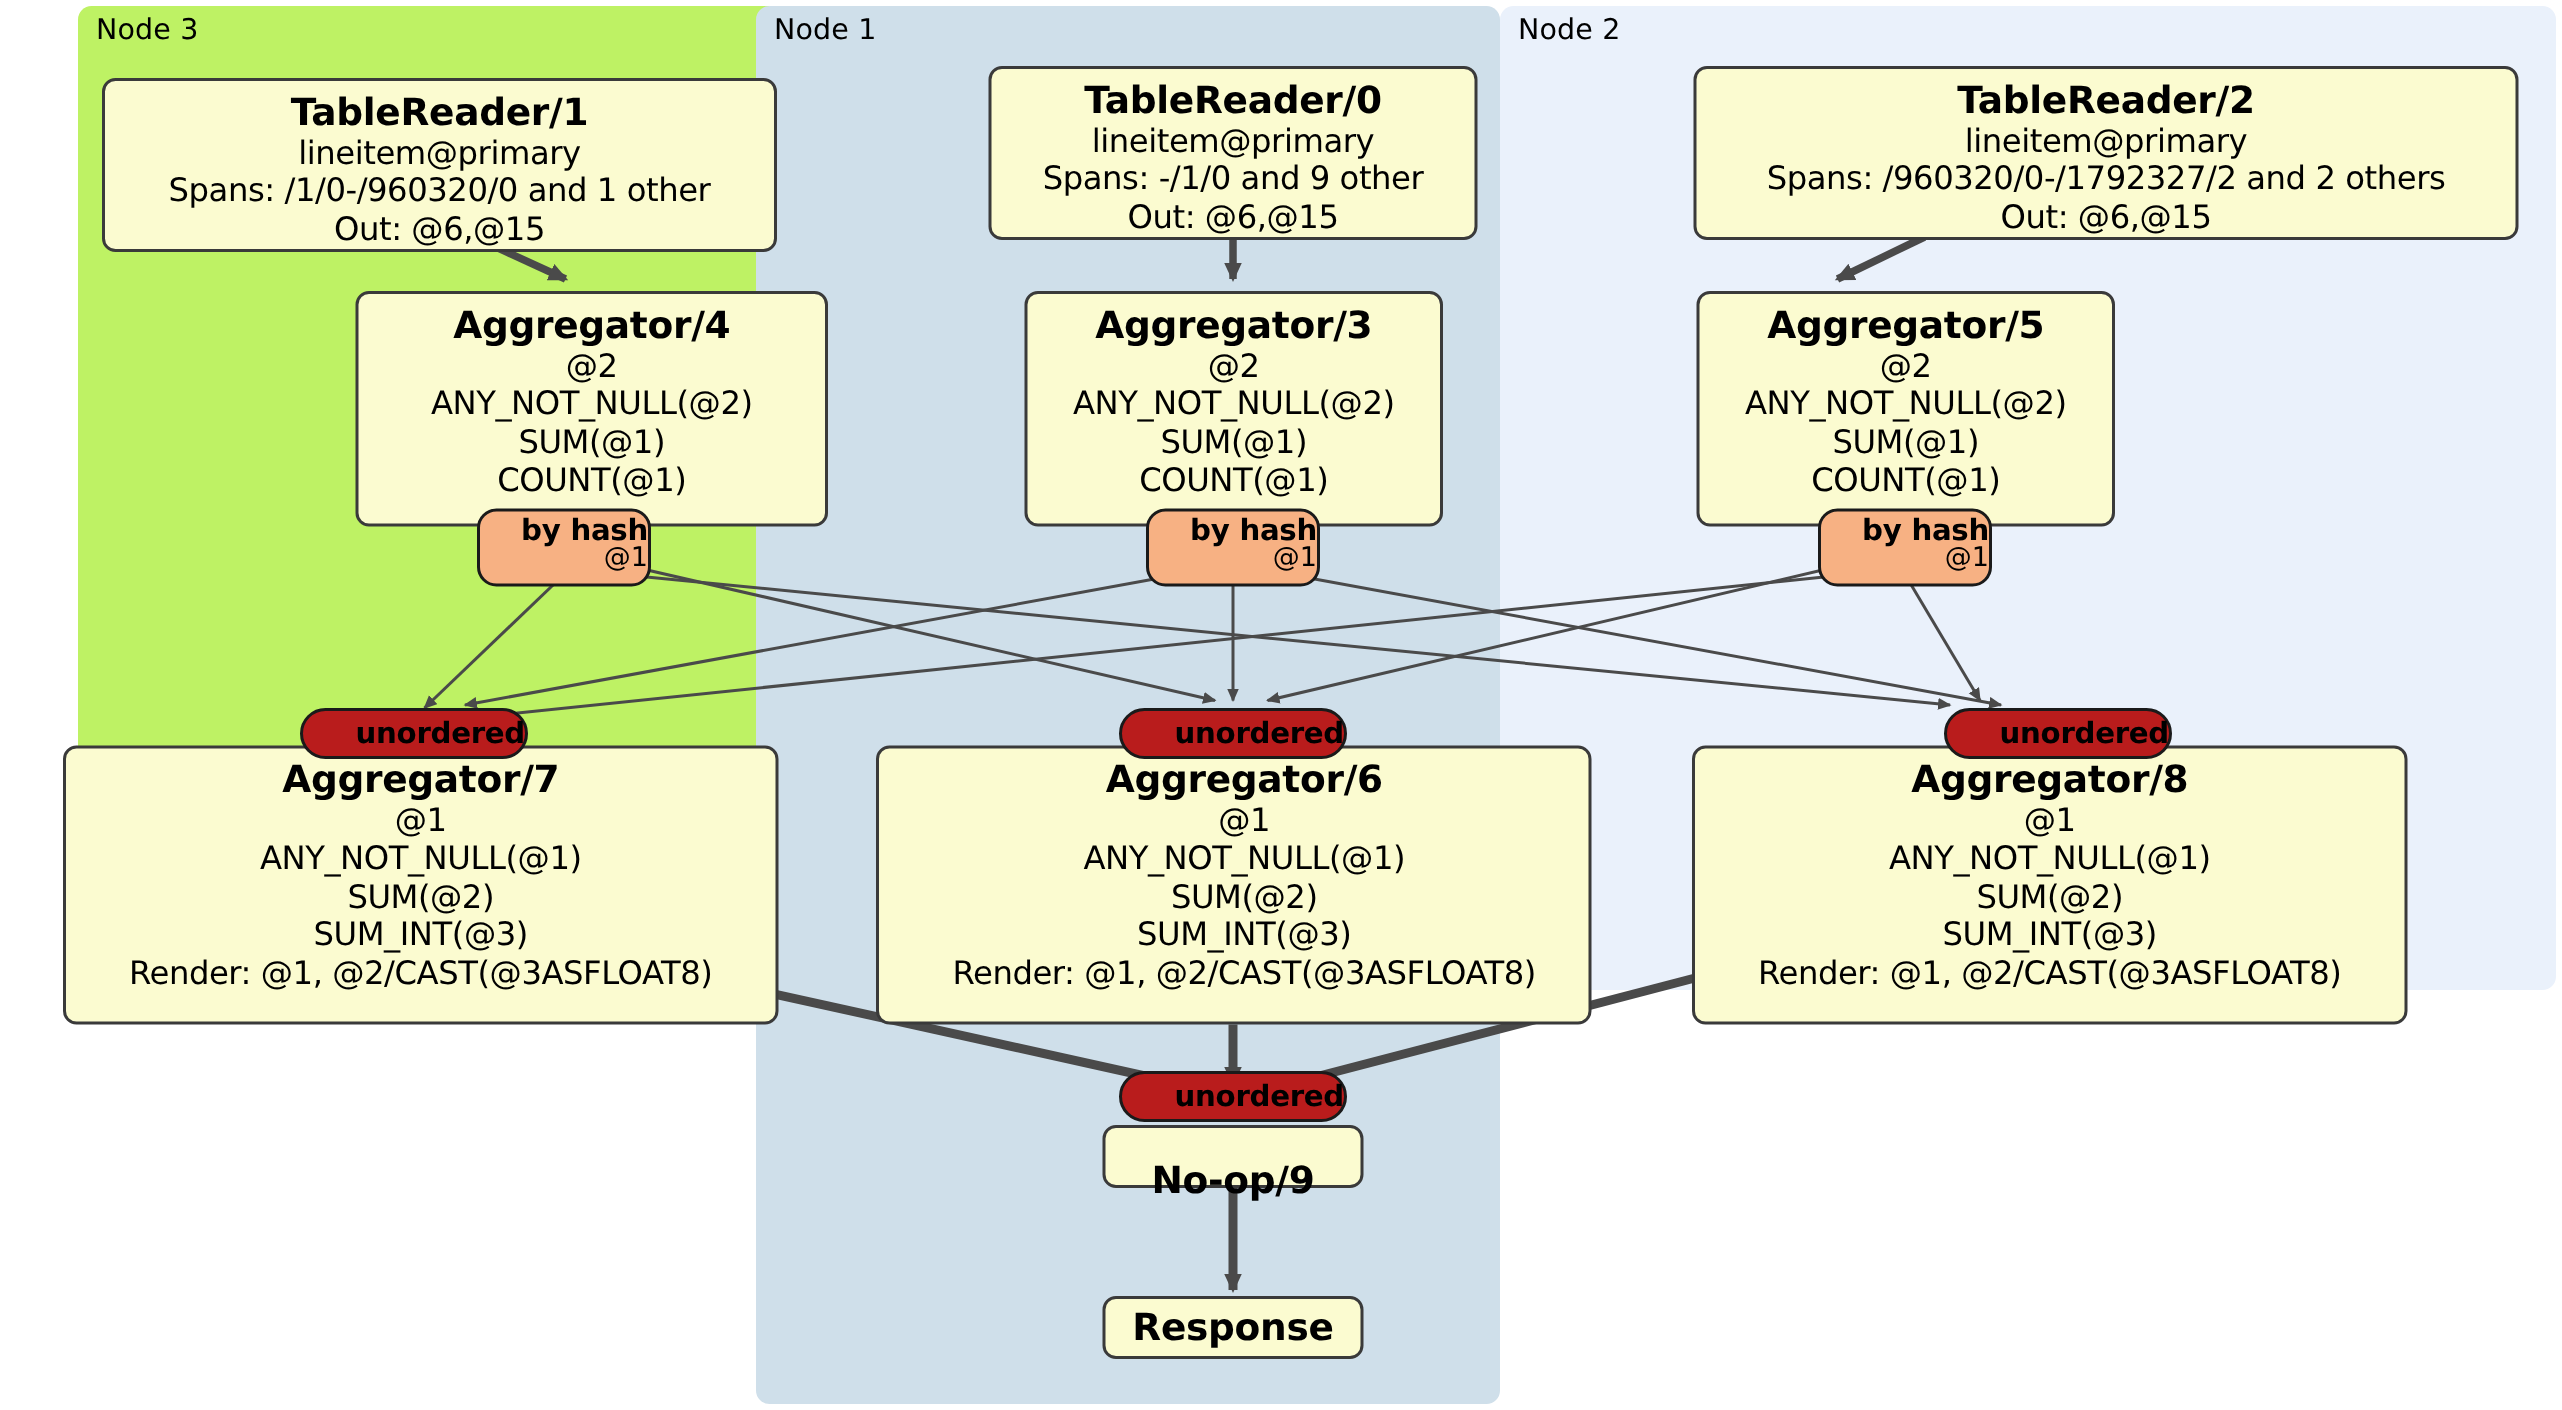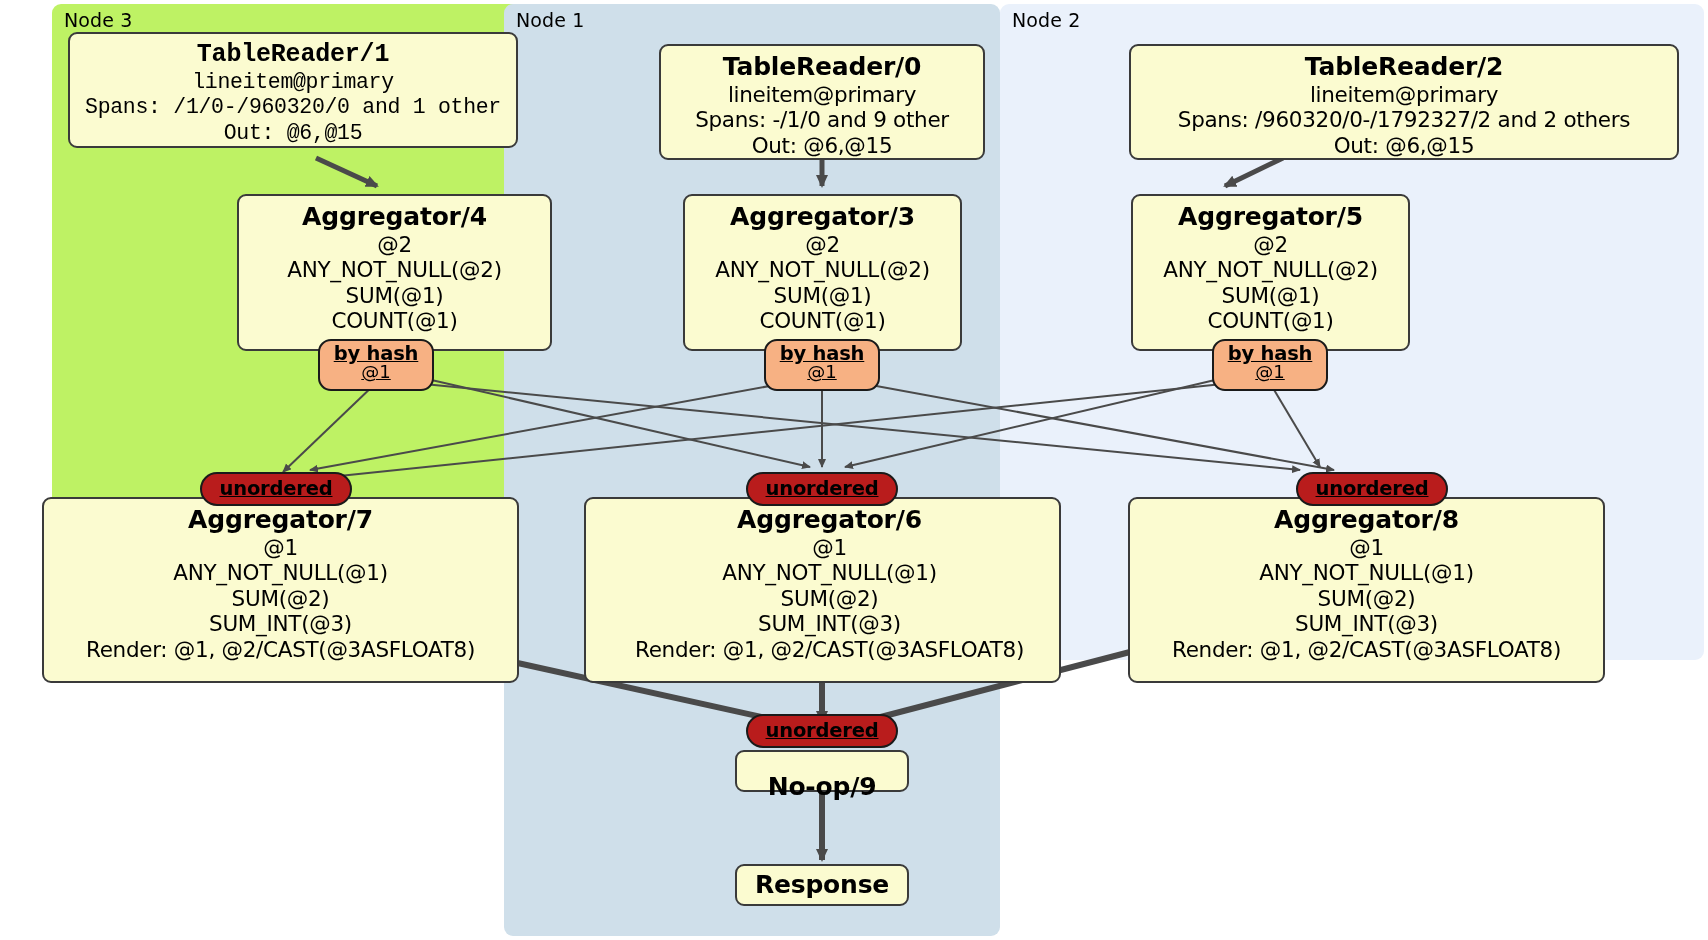--- a/index.html
+++ b/index.html
@@ -63,26 +63,25 @@
     padding: 5px 16px 6px 16px;
   }
   .pbox.small .ttl { font-size: 25px; }
 
   
   .badge {
     position: absolute;
     box-sizing: border-box;
     border: 2px solid #1a1a1a;
     border-radius: 22px;
-    text-align: center;
+    text-align: right;
     color: #000;
     z-index: 9;
     line-height: 1.05;
     padding-top: 3px;
-    text-decoration: underline;
   }
   .badge .b1 {
     font-weight: bold;
     font-size: 19.5px;
     display: block;
     letter-spacing: -0.2px;
   }
   .badge .b2 {
     font-size: 18px;
     display: block;
@@ -156,21 +155,21 @@
     <path d="M1232,376 L845,467" stroke="#4a4a4a" stroke-width="2" fill="none" marker-end="url(#ah-thin)"></path>
     <path d="M1270,383 L1320,467" stroke="#4a4a4a" stroke-width="2" fill="none" marker-end="url(#ah-thin)"></path>
 
     <path d="M468,652 L798,725" stroke="#4a4a4a" stroke-width="6" fill="none" marker-end="url(#ah-thick)"></path>
     <path d="M822,683 L822,722" stroke="#4a4a4a" stroke-width="6" fill="none" marker-end="url(#ah-thick)"></path>
     <path d="M1130,652 L850,725" stroke="#4a4a4a" stroke-width="6" fill="none" marker-end="url(#ah-thick)"></path>
 
     <path d="M822,790 L822,860" stroke="#4a4a4a" stroke-width="6" fill="none" marker-end="url(#ah-thick)"></path>
   </svg>
 
-  <div class="pbox" style="left:68px; top:32px; width:450px; height:116px;font-family:Liberation Mono, monospace;">
+  <div class="pbox" style="left:68px; top:52px; width:450px; height:116px;">
     <div class="ttl">TableReader/1</div>
     <div class="ln">lineitem@primary</div>
     <div class="ln">Spans: /1/0-/960320/0 and 1 other</div>
     <div class="ln">Out: @6,@15</div>
   </div>
 
   <div class="pbox" style="left:659px; top:44px; width:326px; height:116px;">
     <div class="ttl">TableReader/0</div>
     <div class="ln">lineitem@primary</div>
     <div class="ln">Spans: -/1/0 and 9 other</div>

